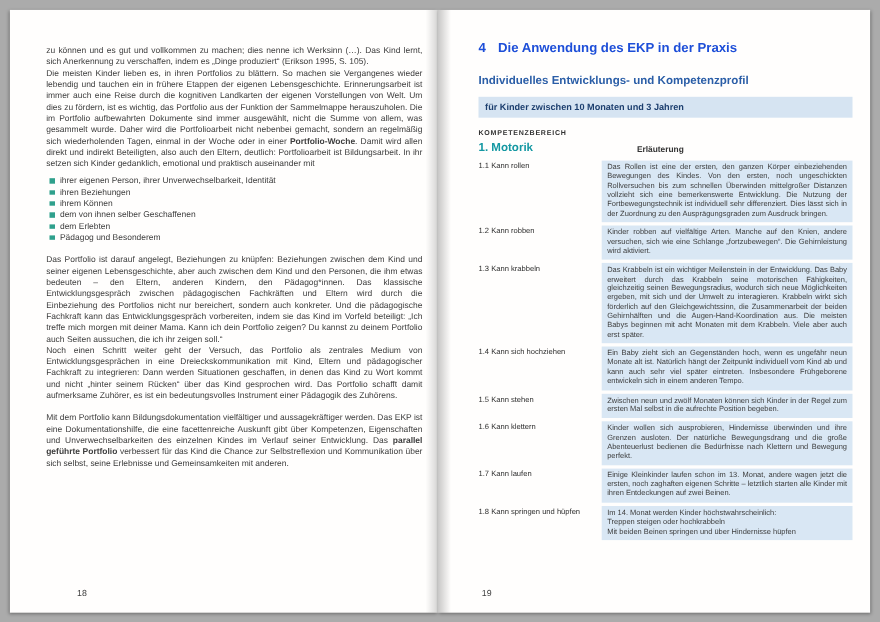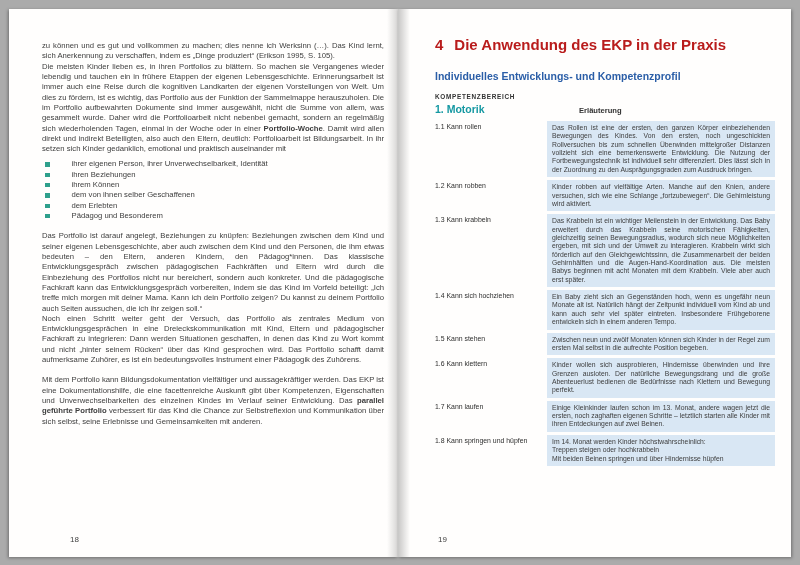--- a/index.html
+++ b/index.html
@@ -16,26 +16,26 @@
   .page-right::before{ content:""; position:absolute; top:0; left:0; width:12px; height:100%;
                        background:linear-gradient(to right, rgba(0,0,0,.22), rgba(0,0,0,0)); }
 
   
   .lp-content { position:absolute; left:33px; top:32px; width:342px;
                 font-size:7.7px; line-height:1.34; color:#3d3d3d;
                 text-align:justify; hyphens:auto; }
   .lp-content p { margin:0; }
   .lp-content p.gap { margin-top:10px; }
   .bullets { list-style:none; margin:5px 0 10px 3px; }
-  .bullets li { display:flex; align-items:center; gap:22px; text-align:left; }
+  .bullets li { display:flex; align-items:center; gap:5px; text-align:left; }
   .sq { width:4.5px; height:4.5px; background:#2fa08c; flex:0 0 auto; }
 
   
   .rp-content { position:absolute; left:37px; top:27px; width:340px; color:#3d3d3d; }
-  .chapter  { font-size:15px; font-weight:bold; color:#b91c1c; }
+  .chapter  { font-size:12px; font-weight:bold; color:#1d4ed8; }
   .chnum    { display:inline-block; margin-right:11px; }
   .subtitle { margin-top:17px; font-size:10.5px; font-weight:bold; color:#2b5ea7; }
   .band     { margin-top:9px; background:#d6e4f2; color:#1c3e6e;
               font-size:8.3px; font-weight:bold; padding:4px 6px 5px; }
   .tblhead  { margin-top:11px; }
   .komp     { font-size:6.4px; font-weight:bold; letter-spacing:.7px; color:#333; }
   .head-row { display:flex; align-items:flex-end; margin-top:3px;gap:23px; }
   .motorik  { width:116px; flex:0 0 auto; font-size:10.5px; font-weight:bold; color:#1598a2; }
   .erl      { flex:1; padding-left:5px; font-size:7.6px; font-weight:bold; color:#333; }
 
@@ -93,20 +93,21 @@
     <div class="pnum pnum-left">18</div>
   </div>
 
   <div class="page page-right">
     <div class="rp-content">
 
       <h1 class="chapter"><span class="chnum">4</span><span>Die Anwendung des EKP in der Praxis</span></h1>
 
       <h2 class="subtitle">Individuelles Entwicklungs- und Kompetenzprofil</h2>
 
+      <div class="band">für Kinder zwischen 10 Monaten und 3 Jahren</div>
 
       <div class="tblhead">
         <div class="komp">KOMPETENZBEREICH</div>
         <div class="head-row">
           <div class="motorik">1. Motorik</div>
           <div class="erl">Erläuterung</div>
         </div>
       </div>
 
       <div class="rows">

